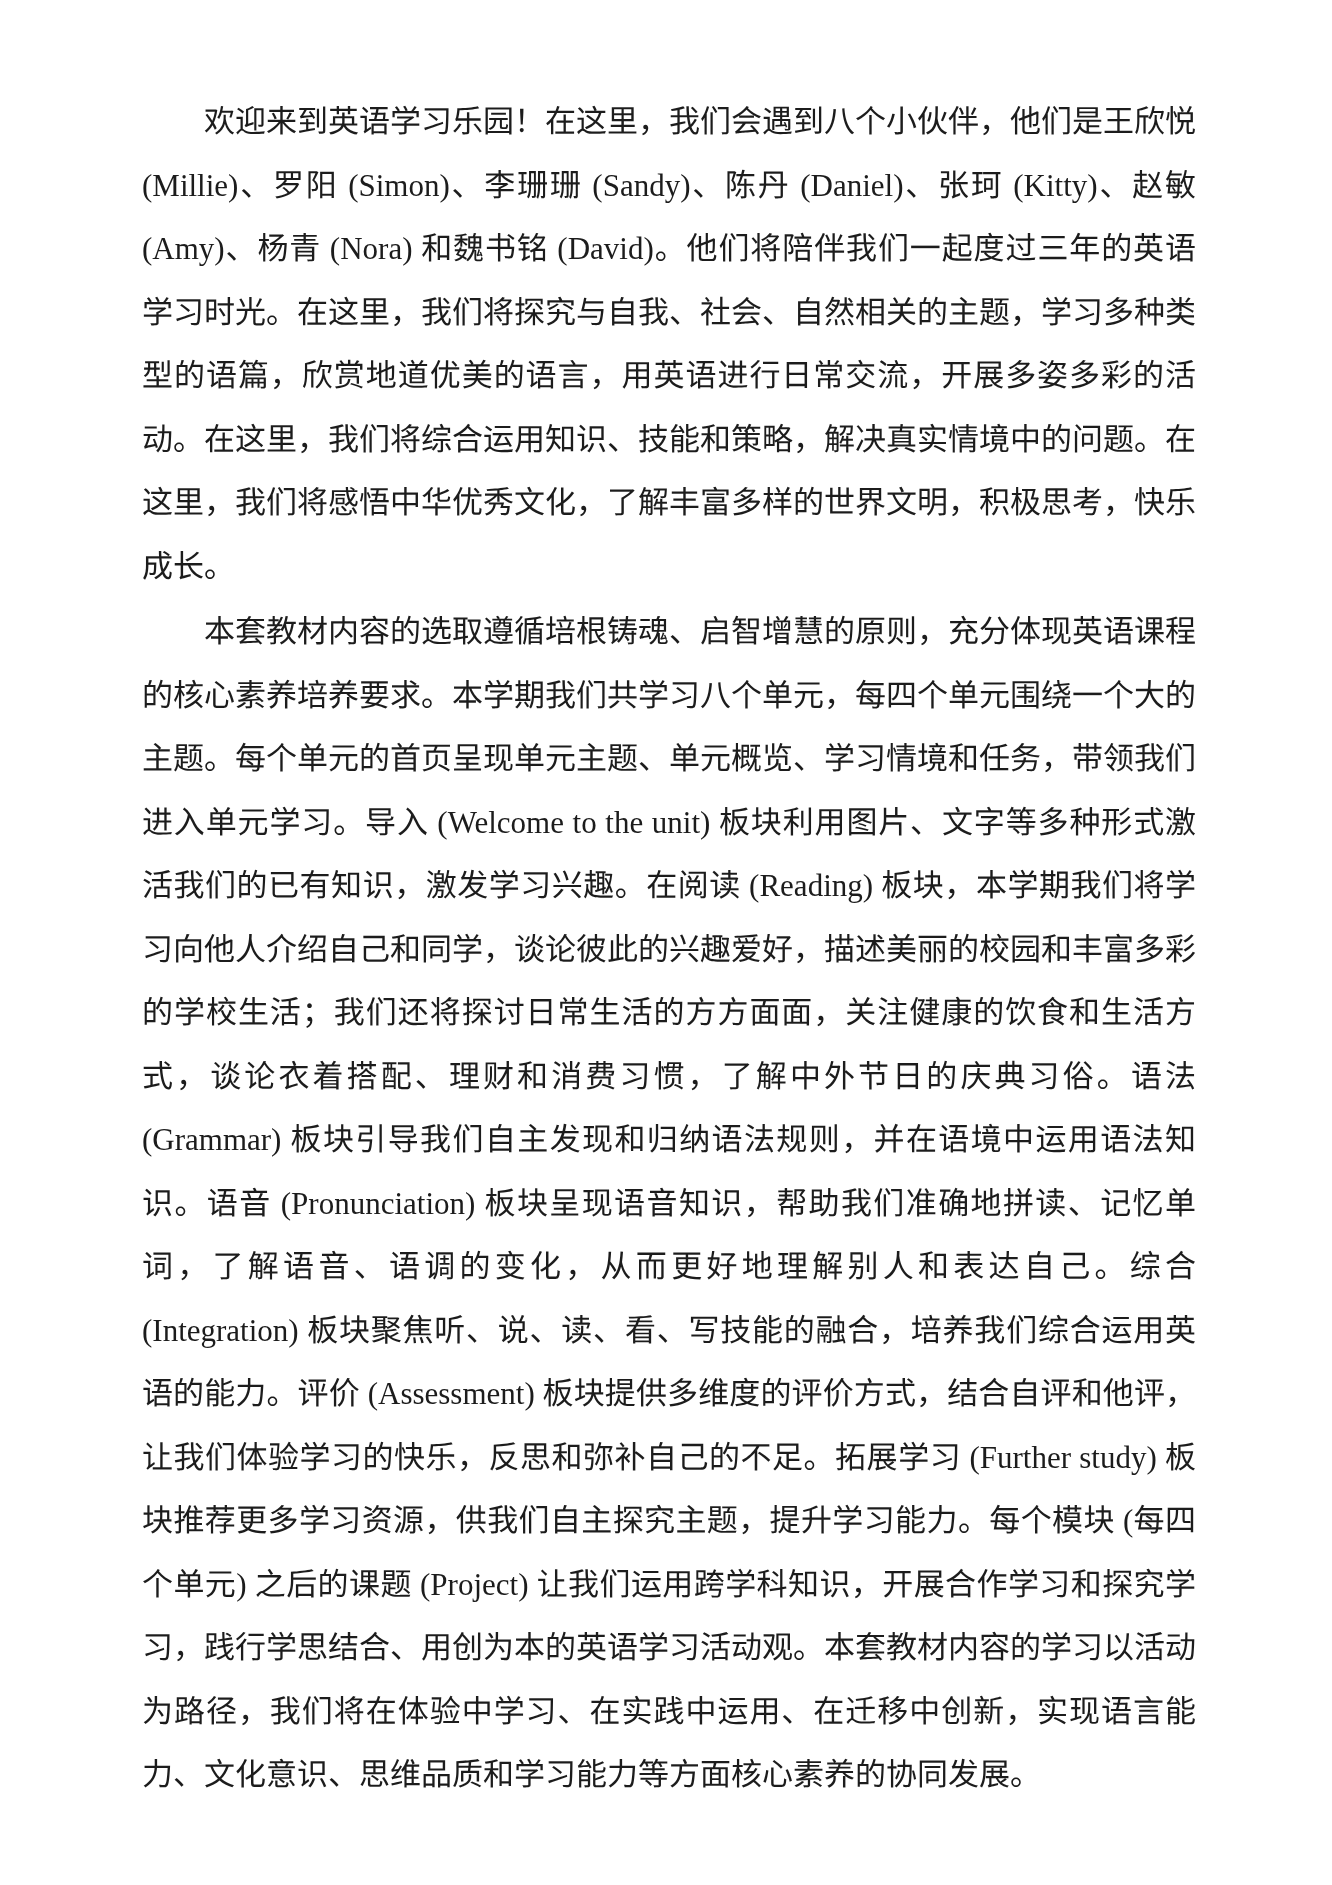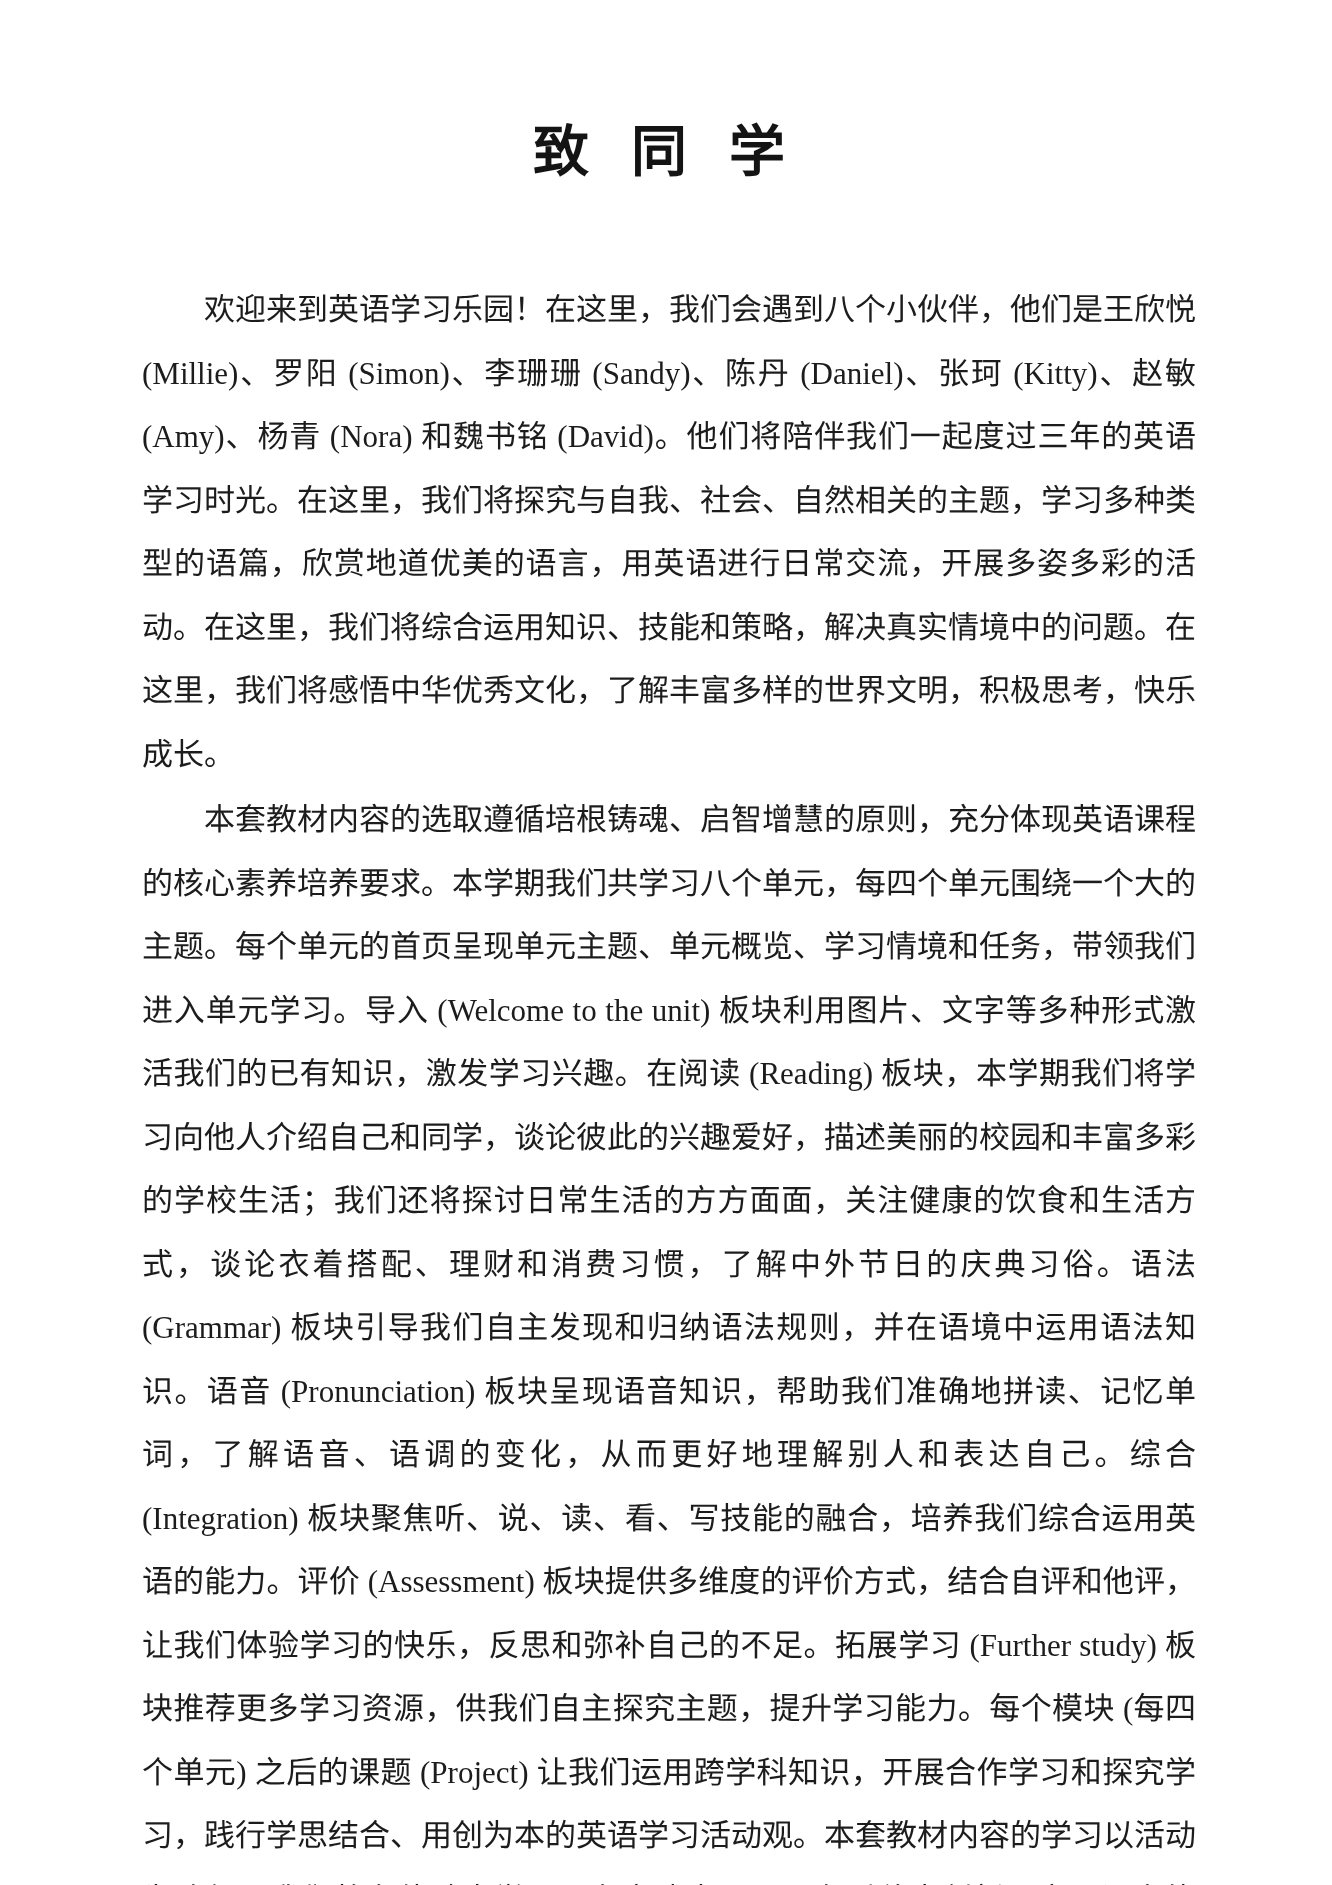--- a/index.html
+++ b/index.html
@@ -40,19 +40,18 @@
   .doc-body p {
     margin: 2px;
     padding: 0;
     text-indent: 2em;
   }
 </style>
 </head>
 <body>
 
 <div class="page">
-  <h1 class="doc-title">致 同 学</h1>
   <div class="doc-body">
     <p>欢迎来到英语学习乐园！在这里，我们会遇到八个小伙伴，他们是王欣悦 (Millie)、罗阳 (Simon)、李珊珊 (Sandy)、陈丹 (Daniel)、张珂 (Kitty)、赵敏 (Amy)、杨青 (Nora) 和魏书铭 (David)。他们将陪伴我们一起度过三年的英语学习时光。在这里，我们将探究与自我、社会、自然相关的主题，学习多种类型的语篇，欣赏地道优美的语言，用英语进行日常交流，开展多姿多彩的活动。在这里，我们将综合运用知识、技能和策略，解决真实情境中的问题。在这里，我们将感悟中华优秀文化，了解丰富多样的世界文明，积极思考，快乐成长。</p>
     <p>本套教材内容的选取遵循培根铸魂、启智增慧的原则，充分体现英语课程的核心素养培养要求。本学期我们共学习八个单元，每四个单元围绕一个大的主题。每个单元的首页呈现单元主题、单元概览、学习情境和任务，带领我们进入单元学习。导入 (Welcome to the unit) 板块利用图片、文字等多种形式激活我们的已有知识，激发学习兴趣。在阅读 (Reading) 板块，本学期我们将学习向他人介绍自己和同学，谈论彼此的兴趣爱好，描述美丽的校园和丰富多彩的学校生活；我们还将探讨日常生活的方方面面，关注健康的饮食和生活方式，谈论衣着搭配、理财和消费习惯，了解中外节日的庆典习俗。语法 (Grammar) 板块引导我们自主发现和归纳语法规则，并在语境中运用语法知识。语音 (Pronunciation) 板块呈现语音知识，帮助我们准确地拼读、记忆单词，了解语音、语调的变化，从而更好地理解别人和表达自己。综合 (Integration) 板块聚焦听、说、读、看、写技能的融合，培养我们综合运用英语的能力。评价 (Assessment) 板块提供多维度的评价方式，结合自评和他评，让我们体验学习的快乐，反思和弥补自己的不足。拓展学习 (Further study) 板块推荐更多学习资源，供我们自主探究主题，提升学习能力。每个模块 (每四个单元) 之后的课题 (Project) 让我们运用跨学科知识，开展合作学习和探究学习，践行学思结合、用创为本的英语学习活动观。本套教材内容的学习以活动为路径，我们将在体验中学习、在实践中运用、在迁移中创新，实现语言能力、文化意识、思维品质和学习能力等方面核心素养的协同发展。</p>
 
   </div>
 </div>
 
 </body></html>

